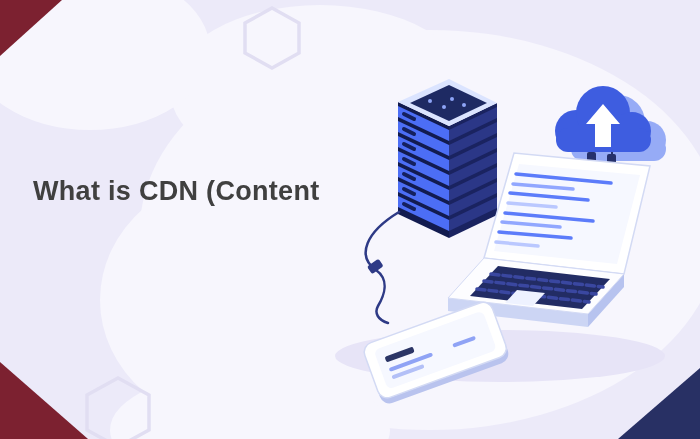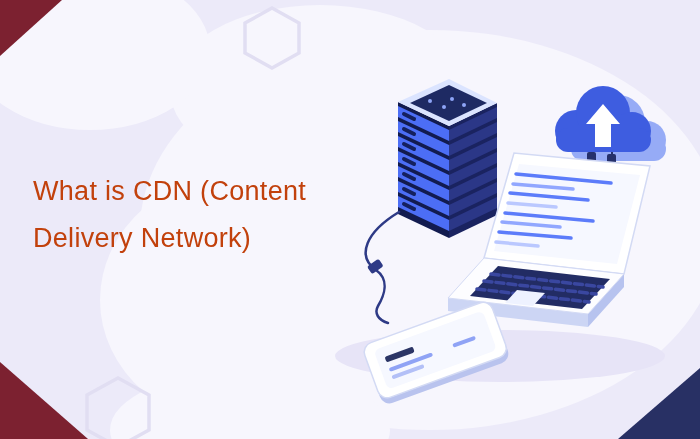--- a/index.html
+++ b/index.html
@@ -9,24 +9,24 @@
     overflow:hidden;
     background:#eceaf9;
     font-family:"Liberation Sans", sans-serif;
   }
   .art{position:absolute;inset:0;display:block;}
   .title{
     position:absolute;
     left:33px;top:168px;
     width:340px;
     font-size:27px;
-    font-weight:400;
+    font-weight:700;
     line-height:47px;
     letter-spacing:.3px;
-    color:#c2410c;
+    color:#404040;
   }
   .title span{display:block;}
 </style>
 </head>
 <body>
 
 <div class="banner">
 
   <svg class="art" viewBox="0 0 700 439" xmlns="http://www.w3.org/2000/svg">
 
@@ -156,16 +156,15 @@
       <rect x="384" y="340" width="30" height="6" rx="2" fill="#2b3566"></rect>
       <rect x="384" y="352" width="46" height="4" rx="2" fill="#8fa3f5"></rect>
       <rect x="384" y="360" width="34" height="4" rx="2" fill="#b3c0f7"></rect>
       <rect x="452" y="351" width="24" height="4" rx="2" fill="#8fa3f5"></rect>
     </g>
 
   </svg>
 
   <div class="title">
     <span>What is CDN (Content</span>
-    <span>Delivery Network)</span>
   </div>
 
 </div>
 
 </body></html>

